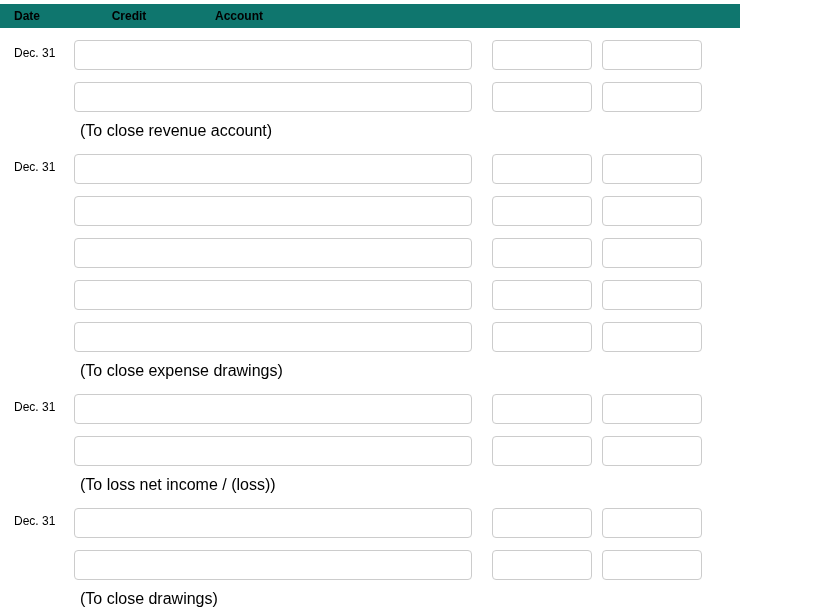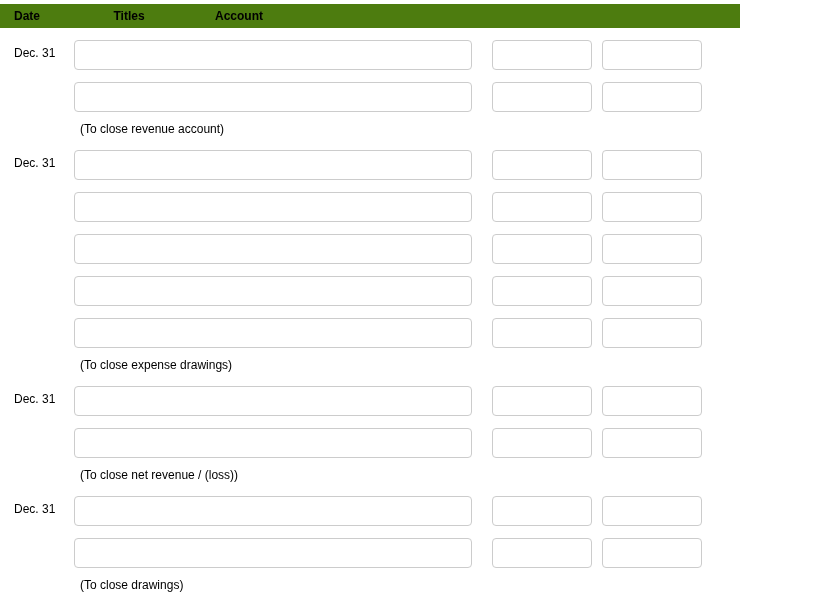--- a/index.html
+++ b/index.html
@@ -12,21 +12,21 @@
     background: #fff;
     width: 832px;
   }
   .journal-wrapper {
     width: 740px;
     margin: 0;
     padding-top: 4px;
   }
   .header-row {
     display: flex;
-    background: #4d7c0f;
+    background: #0f766e;
     height: 24px;
     align-items: center;
     font-weight: bold;
     font-size: 12px;
     padding-left: 14px;
   }
   .col-date   { width: 60px;  }
   .col-acct   { width: 408px; padding-left: 6px; }
   .col-debit  { width: 110px; text-align: center; }
   .col-credit { width: 110px; text-align: center; }
@@ -54,33 +54,33 @@
     height: 30px;
     border: 1px solid #ccc;
     border-radius: 4px;
     padding: 4px 6px;
     font-family: inherit;
     font-size: 12px;
     background: #fff;
   }
   .explain-row {
     padding-left: 80px;
-    font-size: 12px;
+    font-size: 16px;
     margin-top: -2px;
     margin-bottom: 2px;
   }
 </style>
 </head>
 <body>
 
 <div class="journal-wrapper">
 
   <div class="header-row">
     <div class="col-date">Date</div>
-    <div class="col-debit">Titles</div>
+    <div class="col-debit">Credit</div>
     <div class="col-credit">Account</div>
   </div>
 
   <div class="entry-block">
     <div class="data-row">
       <div class="date-cell">Dec. 31</div>
       <div class="acct-cell"><input class="txt" value="" style=""></div>
       <div class="gap-cell"></div>
       <div class="debit-cell"><input class="txt" value="" style=""></div>
       <div class="gap2-cell"></div>
@@ -151,21 +151,21 @@
       <div class="credit-cell"><input class="txt" value="" style=""></div>
     </div>
     <div class="data-row">
       <div class="date-cell"></div>
       <div class="acct-cell"><input class="txt" value="" style=""></div>
       <div class="gap-cell"></div>
       <div class="debit-cell"><input class="txt" value="" style=""></div>
       <div class="gap2-cell"></div>
       <div class="credit-cell"><input class="txt" value="" style=""></div>
     </div>
-    <div class="explain-row">(To close net revenue / (loss))</div>
+    <div class="explain-row">(To loss net income / (loss))</div>
   </div>
 
   <div class="entry-block">
     <div class="data-row">
       <div class="date-cell">Dec. 31</div>
       <div class="acct-cell"><input class="txt" value="" style=""></div>
       <div class="gap-cell"></div>
       <div class="debit-cell"><input class="txt" value="" style=""></div>
       <div class="gap2-cell"></div>
       <div class="credit-cell"><input class="txt" value="" style=""></div>

